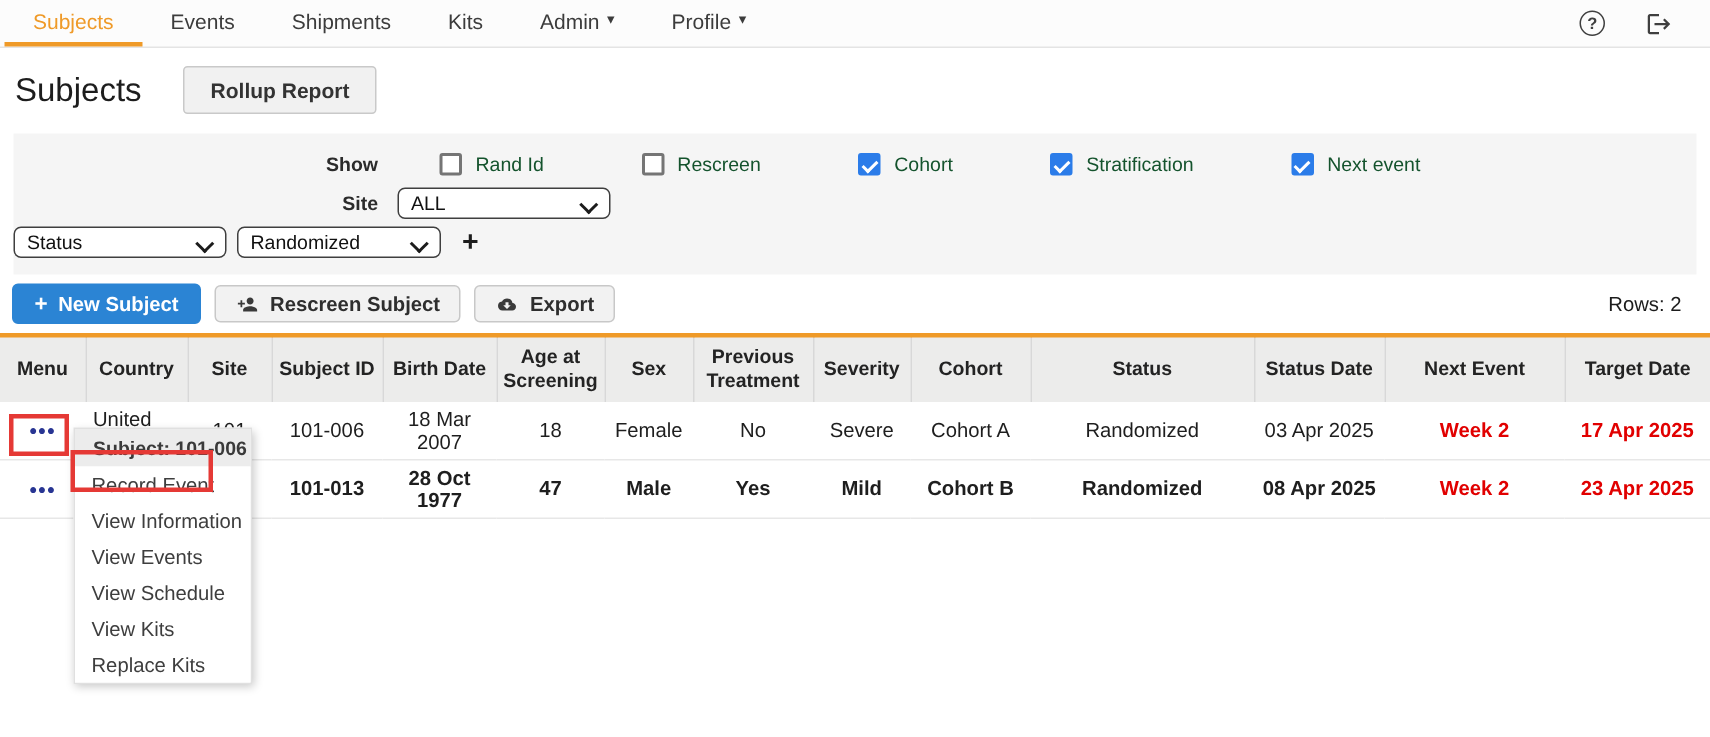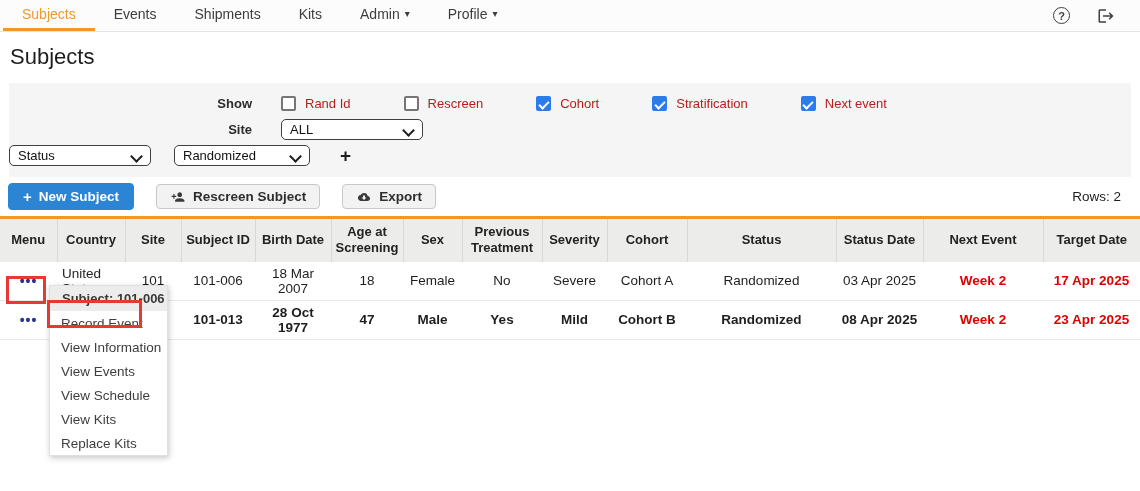--- a/index.html
+++ b/index.html
@@ -23,25 +23,25 @@
   .logout-icon svg { width:18px; height:18px; fill:#3f3f3f; }
   
   .page-head { display:flex; align-items:center; padding:12px 10px 13px; }
   .page-title { font-size:22px; color:#1d1d1d; }
   .tab-group { display:flex; margin-left:28px; }
   .tab { padding:7px 17px; font-size:14px; font-weight:bold; border-radius:3px; cursor:pointer; }
   .tab.active { background:#EF9A28; color:#fff; border:1px solid #EF9A28; }
   .tab:not(.active) { background:#f1f1f1; color:#333; border:1px solid #c9c9c9; }
   
   .filter-panel { background:#f5f5f5; margin:0 9px; padding:7px 0 8px; }
-  .filter-row { display:flex; align-items:center; min-height:25px; margin:1px 0;gap:16px; }
+  .filter-row { display:flex; align-items:center; min-height:25px; margin:1px 0; }
   .filter-label { width:256px; text-align:right; padding-right:13px; font-weight:bold;
                   font-size:13px; color:#2b2b2b; flex-shrink:0; }
   .cb-opt { display:flex; align-items:flex-start; margin-right:37px; font-size:13px;
-            color:#b91c1c; cursor:pointer; }
+            color:#14532d; cursor:pointer;margin-left:28px; }
   .cb { width:15px; height:15px; border:2px solid #757575; border-radius:2px;
         background:#fff; margin-right:9px; flex-shrink:0; }
   .cb.checked { background:#2B7CE9; border-color:#2B7CE9; }
   .cb.checked::after { content:""; display:block; width:4px; height:8px;
         border:solid #fff; border-width:0 2px 2px 0; transform:rotate(45deg);
         margin:1px auto 0; }
   .sel { position:relative; height:21px; background:#fff; border:1.5px solid #3f3f3f;
          border-radius:5px; display:flex; align-items:center; padding:0 26px 0 8px;
          font-size:13px; color:#111; cursor:pointer; }
   .sel::after { content:""; position:absolute; right:9px; top:6px; width:7px; height:7px;
@@ -49,21 +49,21 @@
          transform:rotate(45deg); }
   .w142 { width:142px; } .w136 { width:136px; margin-left:7px; }
   .plus-btn { margin-left:14px; font-size:19px; font-weight:bold; color:#1c1c1c; cursor:pointer; }
   
   .toolbar { display:flex; align-items:center; padding:6px 8px; }
   .btn { display:flex; align-items:center; gap:7px; border-radius:4px; cursor:pointer;
          font-size:13.5px; font-weight:bold; }
   .btn-primary { background:#2B84D4; color:#fff; padding:5px 14px; border:1px solid #2B84D4; }
   .btn-primary .plus-glyph { font-size:15px; font-weight:bold; line-height:1; }
   .btn-light { background:#f2f2f2; border:1px solid #c8c8c8; color:#2e2e2e;
-               padding:4px 13px; margin-left:22px; }
+               padding:4px 13px; margin-left:9px; }
   .btn-light svg { fill:#3a3a3a; }
   .rows-count { margin-left:auto; font-size:13.5px; color:#1c1c1c; padding-right:11px; }
   
   table { width:1140px; border-collapse:collapse; table-layout:fixed;
           border-top:3px solid #EF9A28; }
   th { background:#ececeb; font-size:13px; font-weight:bold; color:#232323;
        padding:5px 3px; height:40px; border-right:1px solid #d8d8d8; line-height:1.25; }
   th:last-child { border-right:none; }
   td { font-size:13.5px; padding:4px 3px; height:27px; text-align:center;
        border-bottom:1px solid #e7e7e7; color:#1e1e1e; }
@@ -113,20 +113,21 @@
       <svg viewBox="0 0 24 24">
           <path d="M17 7l-1.41 1.41L18.17 11H8v2h10.17l-2.58 2.58L17 17l5-5zM4 5h8V3H4c-1.1 0-2 .9-2 2v14c0 1.1.9 2 2 2h8v-2H4V5z"></path>
         </svg>
     </div>
   </div>
 </div>
 
 <div class="page-head">
   <div class="page-title">Subjects</div>
   <div class="tab-group">
+    <div class="tab">Rollup Report</div>
   </div>
 </div>
 
 <div class="filter-panel">
   <div class="filter-row">
     <div class="filter-label">Show</div>
     <div class="cb-opt">
       <span class="cb"></span>
       <span>Rand Id</span>
     </div>

